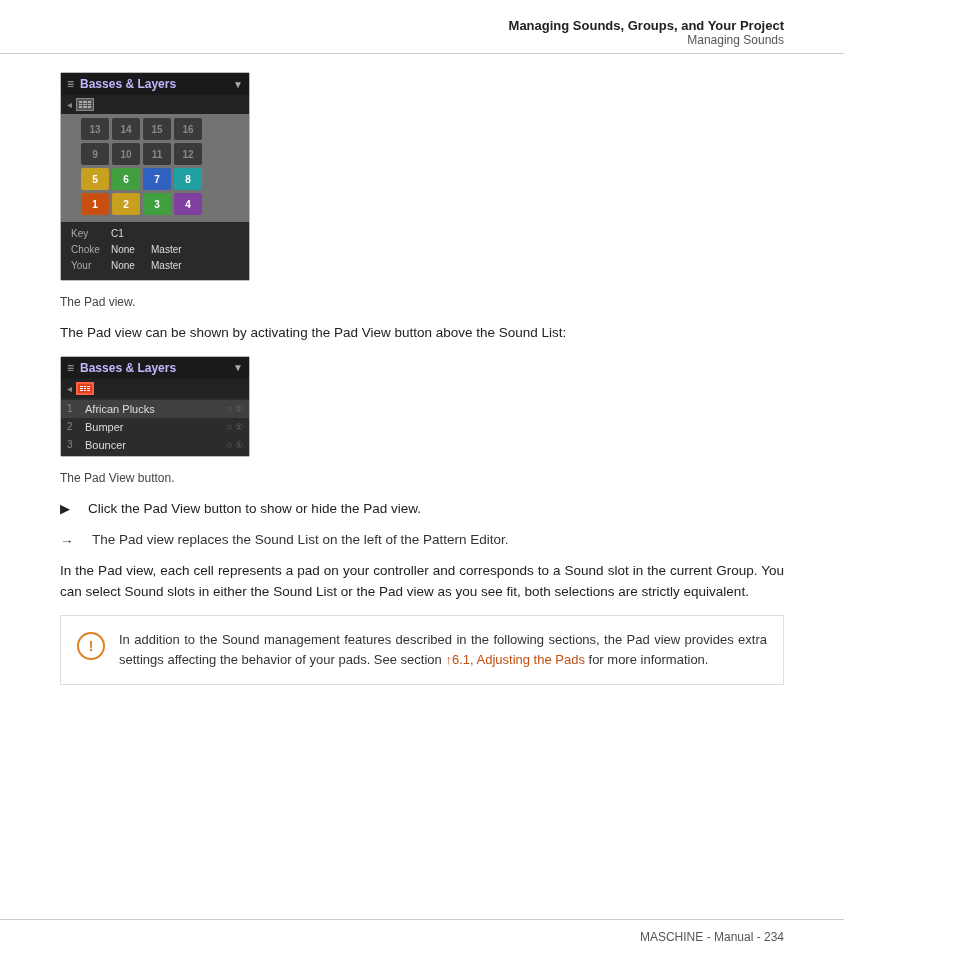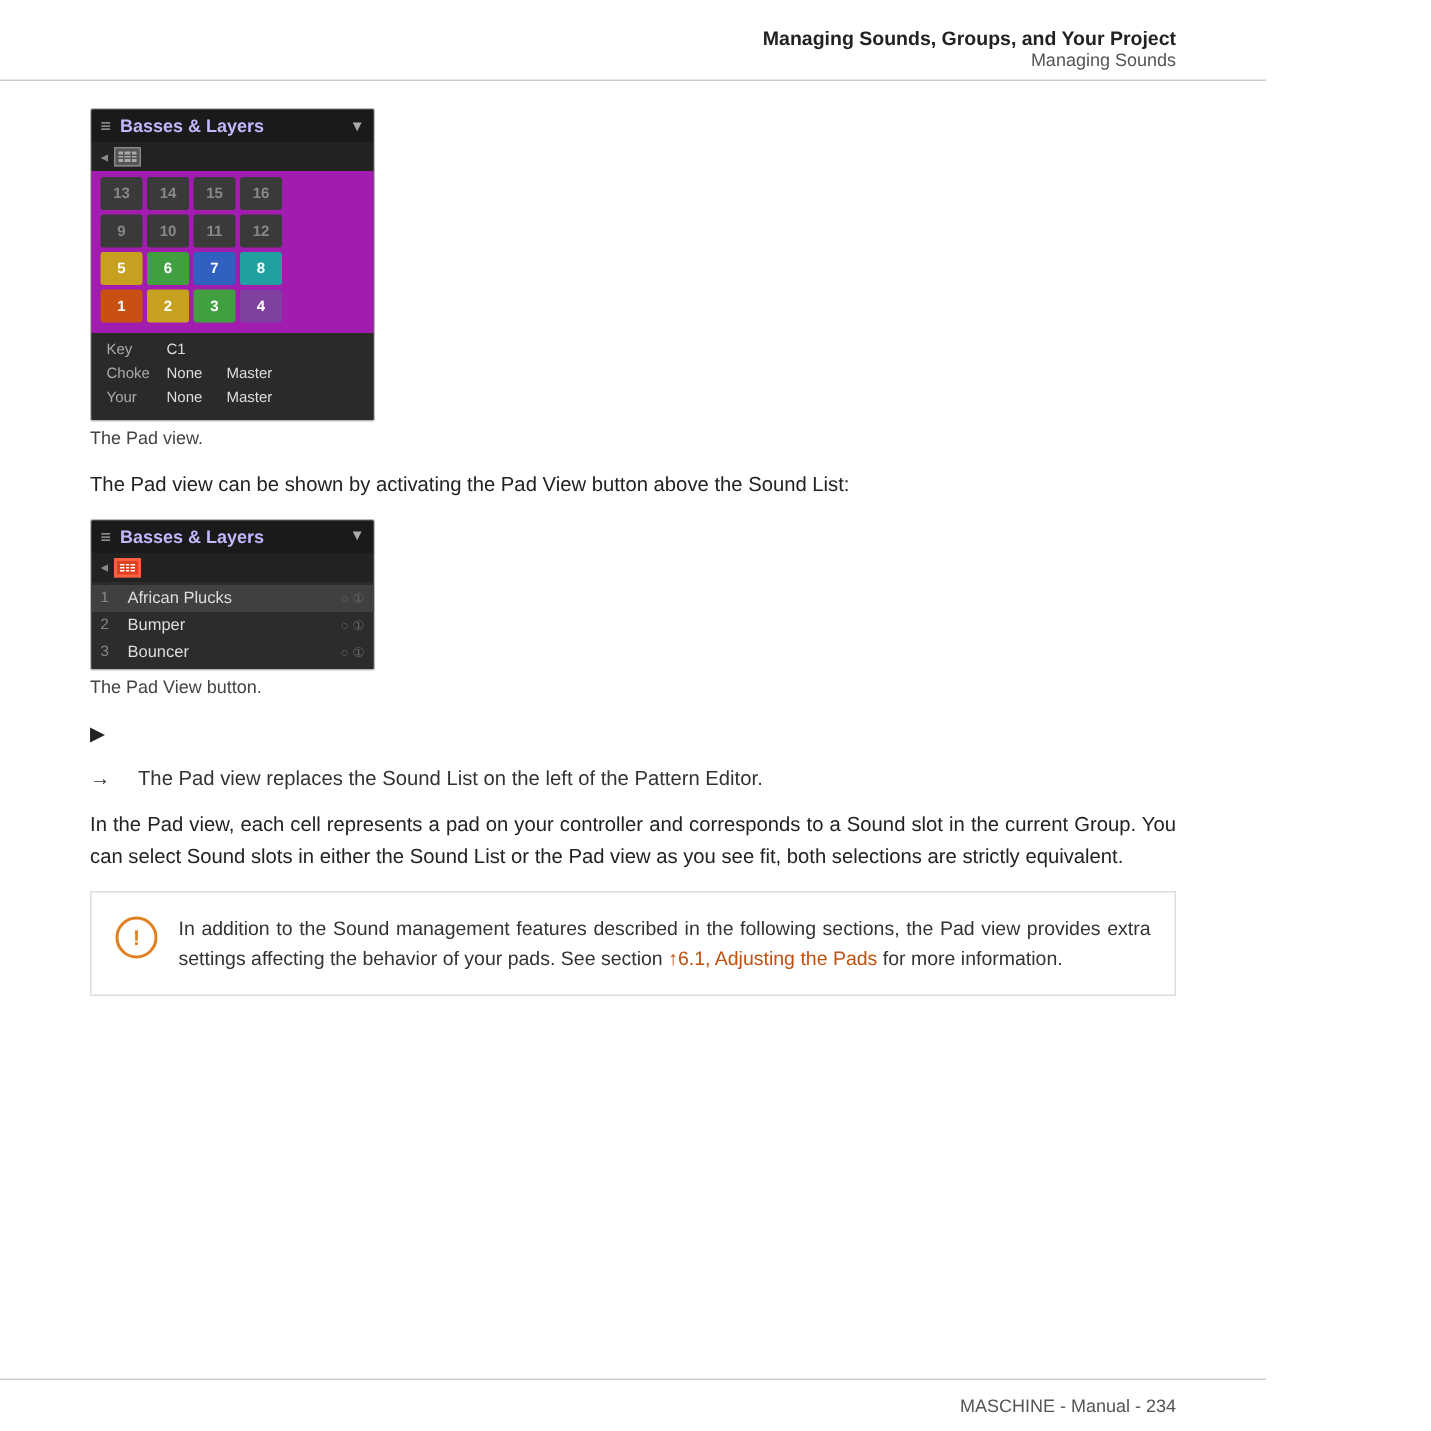--- a/index.html
+++ b/index.html
@@ -48,21 +48,21 @@
       background: #2a2a2a;
       width: 190px;
       border-radius: 2px;
       margin-bottom: 4px;
     }
 
     .screenshot-caption {
       font-size: 12px;
       color: #444;
       margin-bottom: 14px;
-      margin-top: 0;
+      margin-top: 10px;
     }
 
     
     .group-header {
       background: #1a1a1a;
       display: flex;
       align-items: center;
       padding: 4px 6px;
       gap: 6px;
     }
@@ -89,22 +89,22 @@
       padding: 3px 6px;
       gap: 4px;
     }
     .sub-icon {
       color: #888;
       font-size: 10px;
     }
 
     
     .pad-grid {
-      padding: 4px 6px;
-      background: #a21caf;
+      padding: 4px 20px;
+      background: #737373;
     }
     .pad-row {
       display: flex;
       gap: 3px;
       margin-bottom: 3px;
     }
     .pad-cell {
       width: 28px;
       height: 22px;
       border-radius: 2px;
@@ -390,20 +390,21 @@
             <span class="sound-name">Bouncer</span>
             <span class="sound-icons">○ ①</span>
           </div>
         </div>
       </div>
       <div class="screenshot-caption">The Pad View button.</div>
     </div>
 
     <div class="bullet-point">
       <span class="bullet-arrow">▶</span>
+      <span>Click the Pad View button to show or hide the Pad view.</span>
     </div>
 
     <div class="arrow-point">
       <span class="arrow-sym">→</span>
       <span>The Pad view replaces the Sound List on the left of the Pattern Editor.</span>
     </div>
 
     <div class="body-text">In the Pad view, each cell represents a pad on your controller and corresponds to a Sound slot in the current Group. You can select Sound slots in either the Sound List or the Pad view as you see fit, both selections are strictly equivalent.</div>
 
     <div class="note-box">

